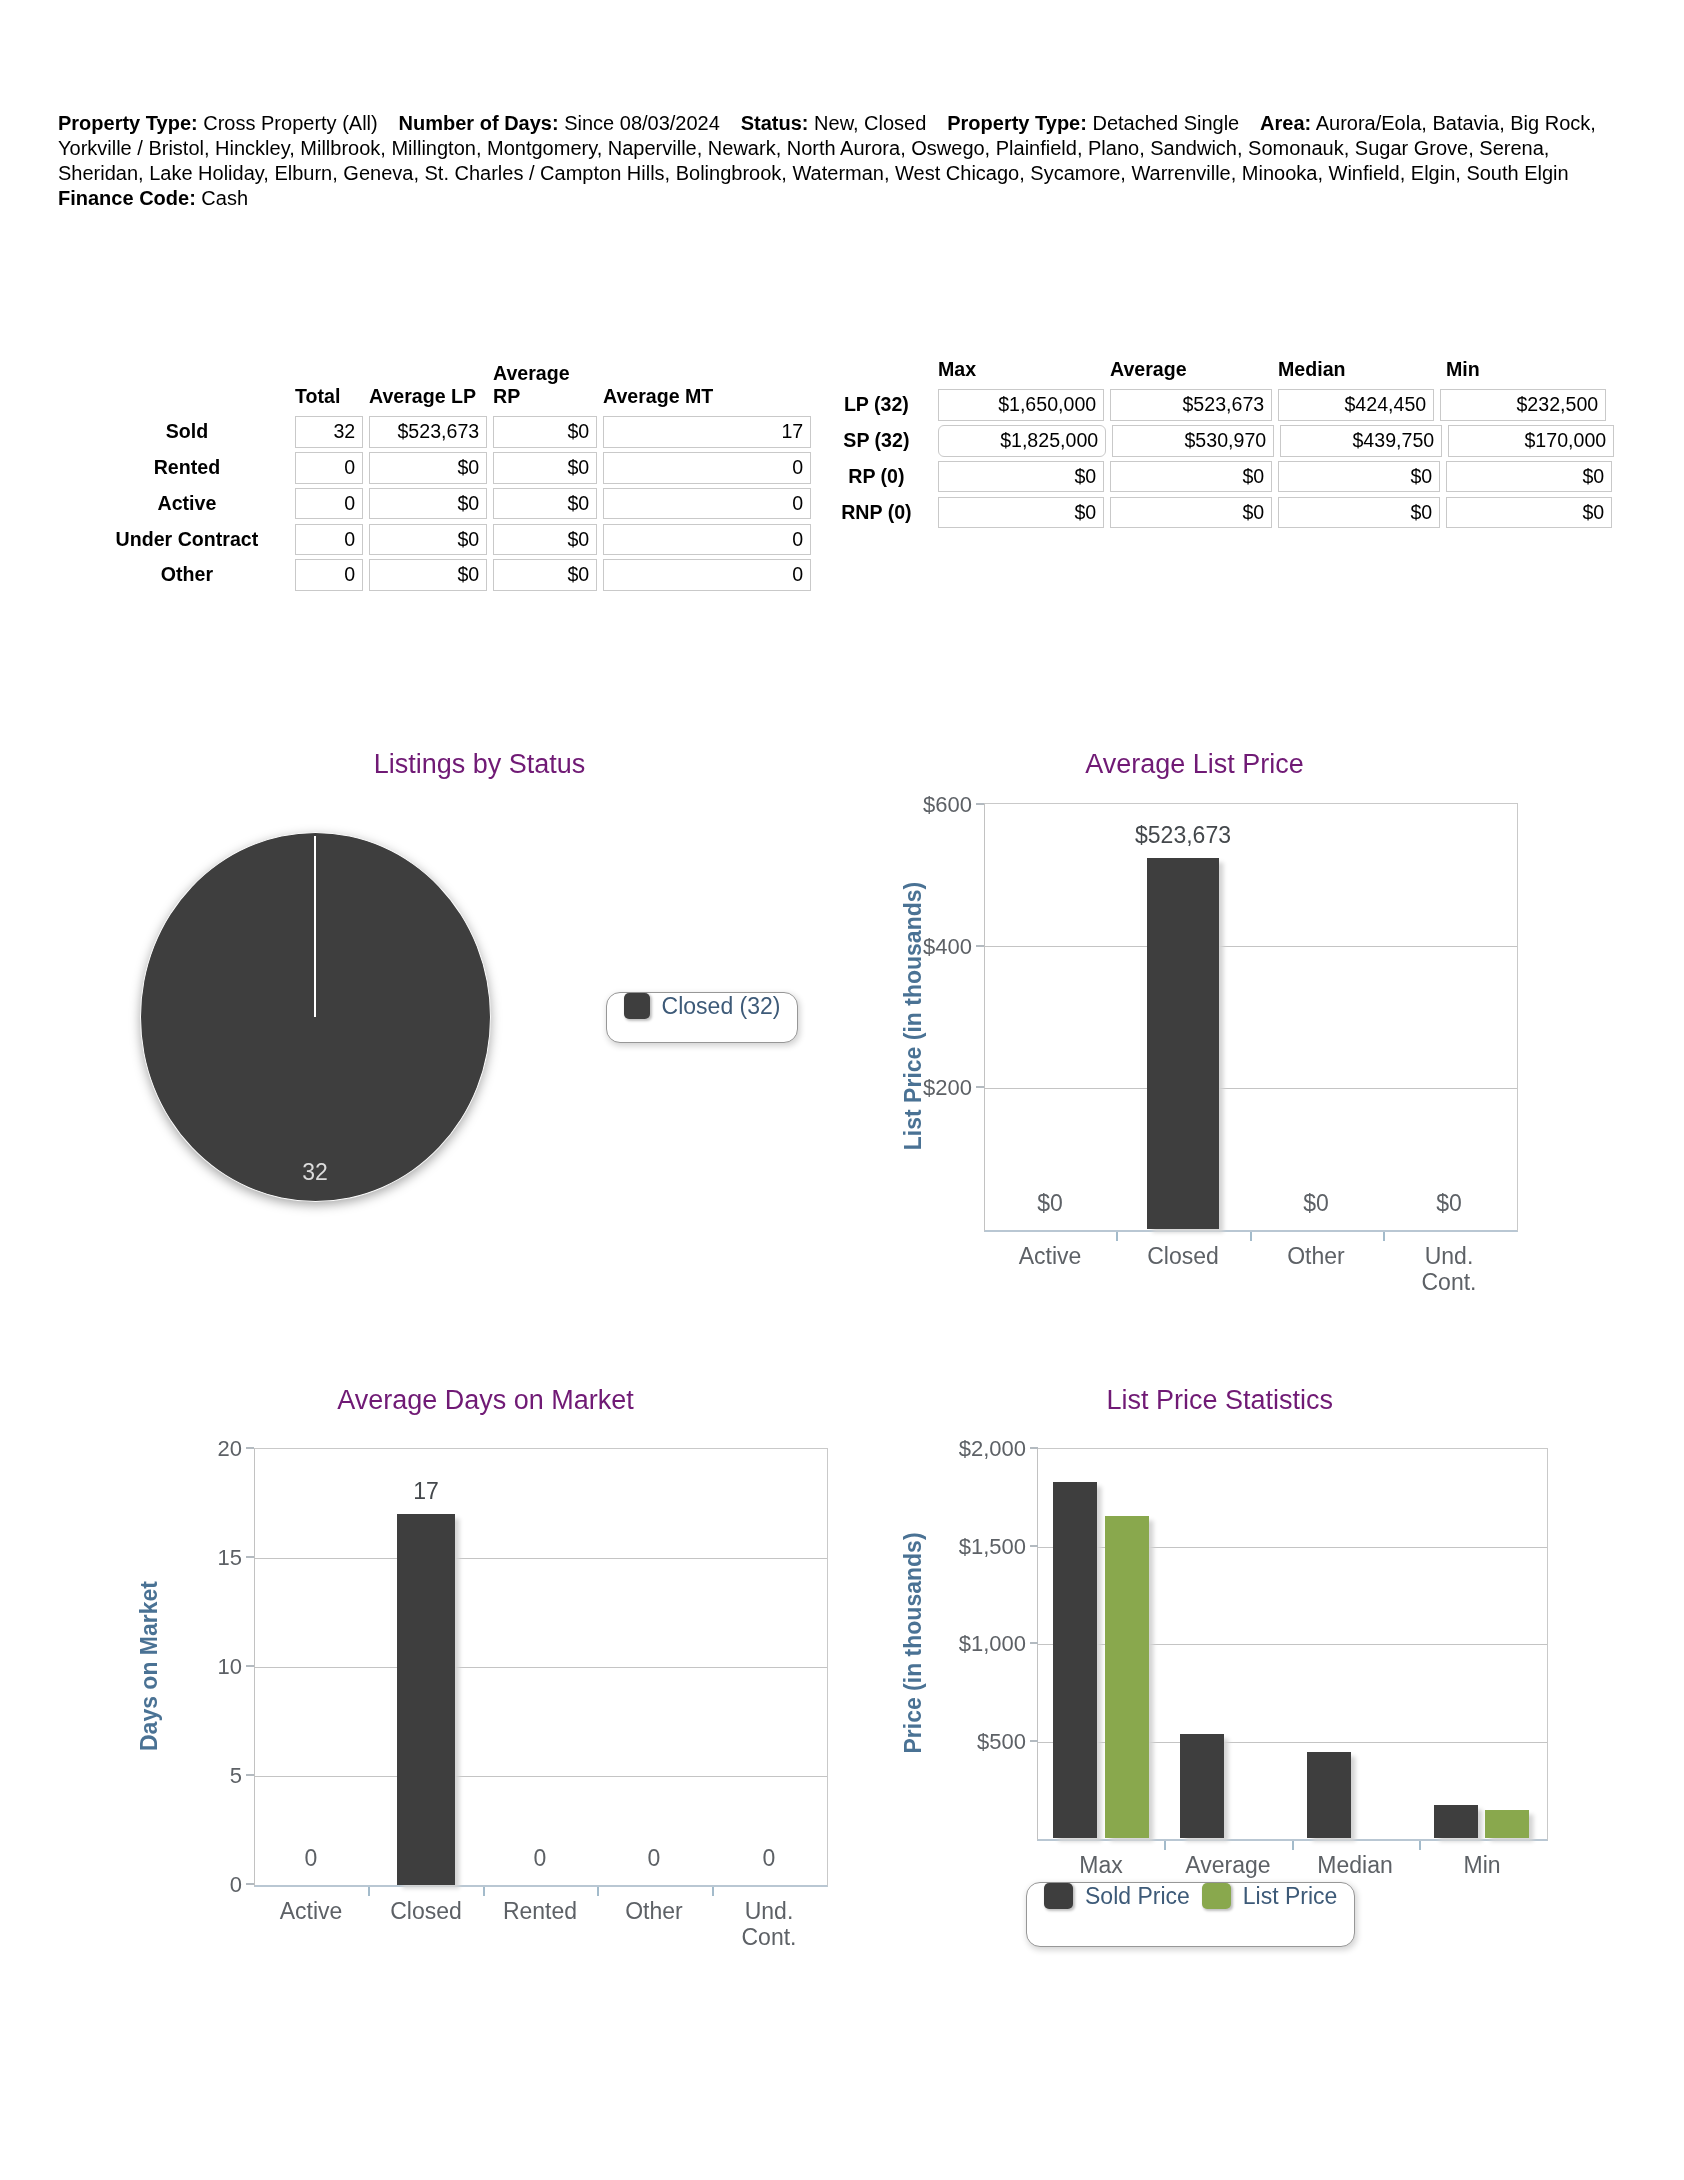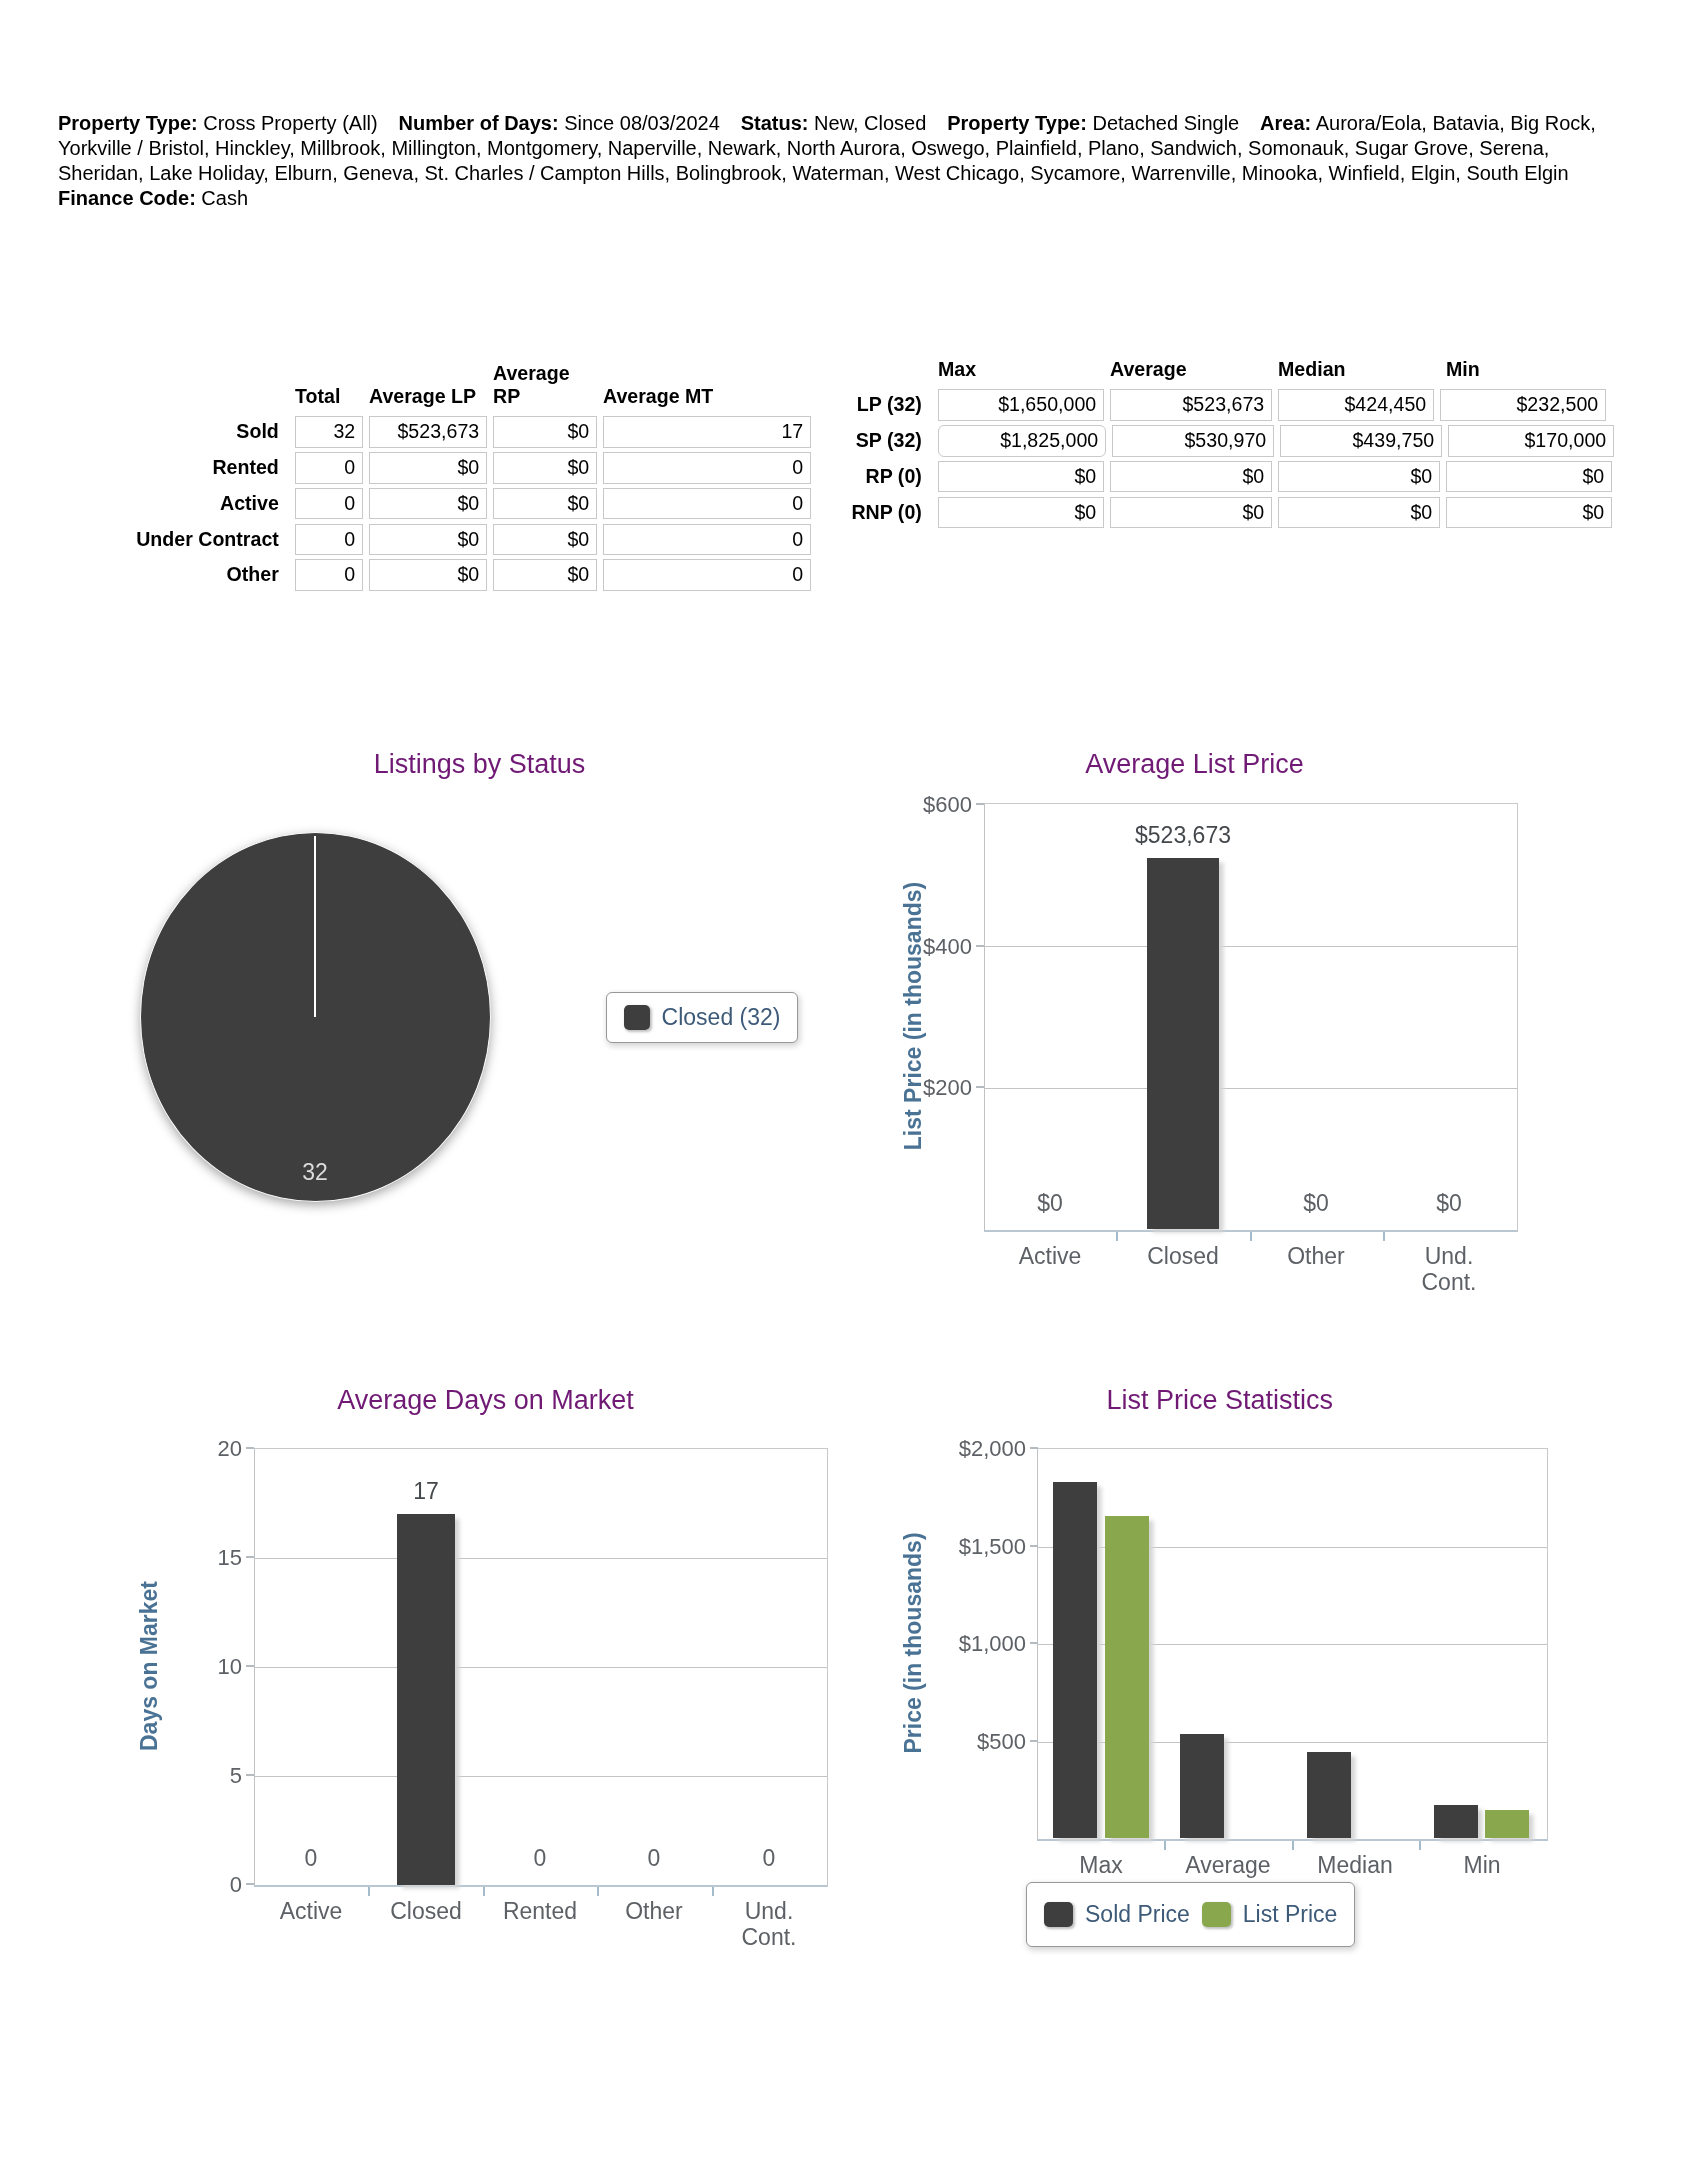--- a/index.html
+++ b/index.html
@@ -8,41 +8,41 @@
   
   .hdr{position:absolute;left:58px;top:111px;width:1581px;margin:0;
        font-size:20px;line-height:25px;color:#000;}
   .hdr b{font-weight:bold;}
   .crit-val{margin-right:15.3px;}
   
   .tbl{position:absolute;}
   .thead{display:flex;align-items:flex-end;}
   .thcell{margin-left:6px;font-weight:bold;font-size:19.6px;line-height:23px;padding-bottom:4.3px;}
   .trow{display:flex;margin-top:4.3px;}
-  .tlabel{font-weight:bold;font-size:19.6px;line-height:31.5px;text-align:right;padding-right:10.2px;box-sizing:border-box;}
+  .tlabel{font-weight:bold;font-size:19.6px;line-height:31.5px;text-align:center;padding-right:10.2px;box-sizing:border-box;}
   .tbox{height:31.5px;box-sizing:border-box;border:1.7px solid #c9c9c9;background:#fff;margin-left:6px;
         text-align:right;padding-right:6.8px;font-size:19.6px;line-height:28px;}
   
   .chart{position:absolute;}
   .ctitle{position:absolute;top:12px;width:767px;text-align:center;
           font-size:27px;color:#701a75;}
   .plot{position:absolute;background:#fff;border-top:0.9px solid #c9c9c9;border-right:0.9px solid #c9c9c9;
         border-left:1.7px solid #c2c2c2;border-bottom:2.6px solid #b9c7d3;}
   .grid{position:absolute;left:0;right:0;height:0.9px;background:#c4c4c4;}
   .bar{position:absolute;box-shadow:5.1px 4.3px 4.3px #d4d4d4;}
   .ytick{position:absolute;text-align:right;font-size:22px;color:#5d6166;}
   .ltick{position:absolute;width:7.7px;height:1.7px;background:#b3bac0;}
   .btick{position:absolute;width:1.7px;height:8.5px;background:#a3bbcb;}
   .xlab{position:absolute;text-align:center;font-size:23px;color:#5d6166;line-height:26.4px;}
   .vlab{position:absolute;text-align:center;font-size:23px;color:#44484c;}
   .vlab.zero{color:#5d6166;}
   .ylab{position:absolute;font-weight:bold;font-size:23px;color:#4a7294;white-space:nowrap;
         transform:translate(-50%,-50%) rotate(-90deg);}
-  .legend{position:absolute;display:flex;align-items:center;gap:12px;background:#fff;
-          border:1.7px solid #979797;border-radius:6px;box-shadow:1.7px 2.6px 6.8px rgba(0,0,0,0.18);
+  .legend{position:absolute;display:flex;gap:12px;background:#fff;
+          border:1.7px solid #979797;border-radius:14px;box-shadow:1.7px 2.6px 6.8px rgba(0,0,0,0.18);
           padding:0 17px;}
   .lg-sw{border-radius:5.1px;box-shadow:1.7px 1.7px 2.6px rgba(0,0,0,0.25);flex:none;}
   .lg-tx{font-size:23px;color:#3d5a78;white-space:nowrap;}
   .pie{position:absolute;border-radius:50%;border:1.7px solid #fcfcfc;
        box-shadow:0 3.4px 10.2px rgba(0,0,0,0.35);}
   .pie-line{position:absolute;background:#fff;}
   .pie-val{position:absolute;text-align:center;font-size:23px;color:#dcdcdc;}
 </style>
 </head>
 <body>

